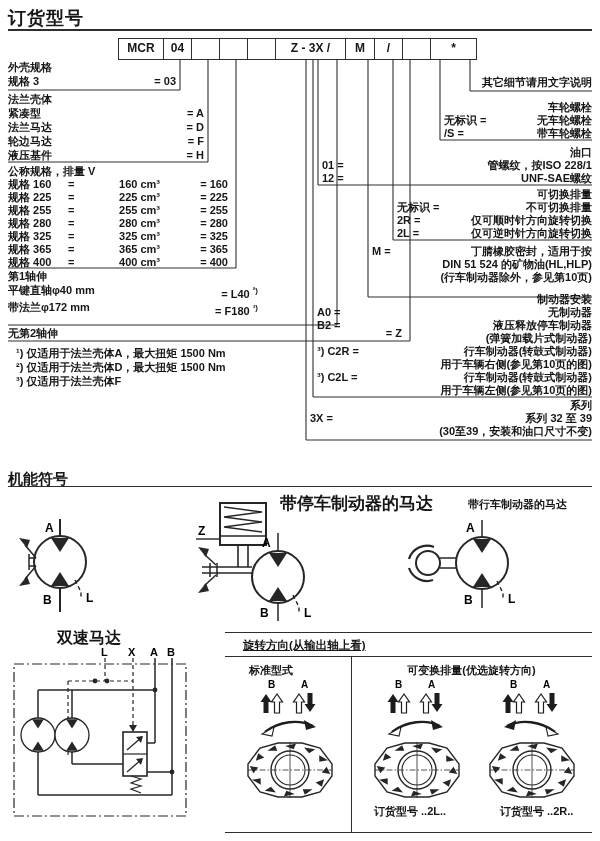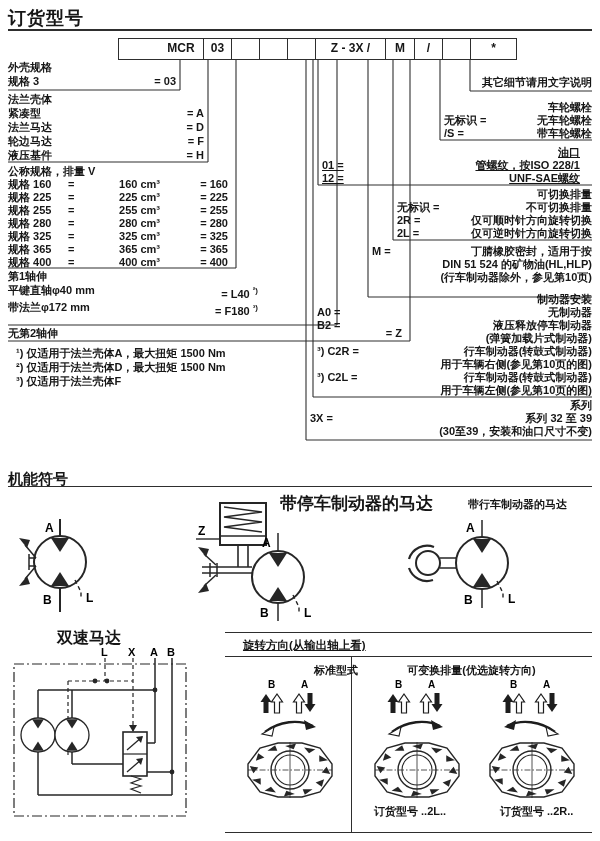--- a/index.html
+++ b/index.html
@@ -4,21 +4,21 @@
 <style>
   html,body{margin:0;padding:0;background:#fff;}
   .page{position:relative;width:600px;height:841px;background:#fff;overflow:hidden;
         font-family:"Liberation Sans","DejaVu Sans",sans-serif;color:#161616;}
   .abs{position:absolute;white-space:nowrap;}
   .b{font-weight:bold;}
   .h1{font-size:18px;font-weight:bold;letter-spacing:1px;}
   .rule{position:absolute;border-top:2px solid #2e2e2e;}
   .rule2{position:absolute;border-top:1.5px solid #2e2e2e;}
   .tcboxes{position:absolute;left:118px;top:38px;display:flex;height:20px;
-           border:1.5px solid #2e2e2e;background:#fff;padding-left:40px;}
+           border:1.5px solid #2e2e2e;background:#fff;}
   .tcell{border-right:1.4px solid #2e2e2e;font-size:12px;font-weight:bold;
          text-align:center;line-height:19px;box-sizing:border-box;}
   .tcell:last-child{border-right:none;}
   .grp{position:absolute;font-size:11px;font-weight:bold;line-height:13px;}
   .lh14{line-height:14px;}
   .row{display:flex;}
   .val{margin-left:auto;}
   .ral{text-align:right;}
   .c1{display:inline-block;width:60px;}
   .c2{display:inline-block;width:28px;}
@@ -134,21 +134,21 @@
       <line x1="318" y1="185" x2="592" y2="185"></line>
       <line x1="393" y1="240" x2="592" y2="240"></line>
       <line x1="368" y1="297" x2="592" y2="297"></line>
       <line x1="313" y1="397" x2="592" y2="397"></line>
       <line x1="306" y1="440" x2="592" y2="440"></line>
     </g>
   </svg>
 
   <div class="tcboxes">
     <div class="tcell" style="width:45px;">MCR</div>
-    <div class="tcell" style="width:28px;">03</div>
+    <div class="tcell" style="width:28px;">04</div>
     <div class="tcell" style="width:28px;"></div>
     <div class="tcell" style="width:28px;"></div>
     <div class="tcell" style="width:28px;"></div>
     <div class="tcell" style="width:70px;">Z - 3X /</div>
     <div class="tcell" style="width:29px;">M</div>
     <div class="tcell" style="width:28px;">/</div>
     <div class="tcell" style="width:28px;"></div>
     <div class="tcell" style="width:45px;">*</div>
   </div>
 
@@ -258,21 +258,21 @@
     <div class="row">
         <span>无标识 =</span>
         <span class="val">无车轮螺栓</span>
       </div>
     <div class="row">
         <span>/S =</span>
         <span class="val">带车轮螺栓</span>
       </div>
   </div>
 
-  <div class="grp" style="left:322px;top:146px;right:20px;text-decoration:underline;">
+  <div class="grp" style="left:322px;top:146px;right:8px;">
     <div class="ral">油口</div>
     <div class="row">
         <span>01 =</span>
         <span class="val">管螺纹，按ISO 228/1</span>
       </div>
     <div class="row">
         <span>12 =</span>
         <span class="val">UNF-SAE螺纹</span>
       </div>
   </div>
@@ -456,21 +456,21 @@
     <circle cx="147" cy="45" r="2.4" fill="#262626"></circle>
     <circle cx="164" cy="127" r="2.4" fill="#262626"></circle>
   </svg>
 
   <div class="rule2" style="left:225px;top:632px;width:367px;"></div>
   <div class="abs b" style="left:243px;top:638px;font-size:11.5px;text-decoration:underline;">旋转方向(从输出轴上看)</div>
   <div class="rule2" style="left:225px;top:656px;width:367px;"></div>
   <div class="abs" style="left:351px;top:656px;height:176px;border-left:1.3px solid #2e2e2e;"></div>
   <div class="rule2" style="left:225px;top:832px;width:367px;"></div>
 
-  <div class="abs b" style="left:232px;top:663px;width:126px;text-align:right;font-size:11px;">标准型式</div>
+  <div class="abs b" style="left:208px;top:663px;width:126px;text-align:center;font-size:11px;">标准型式</div>
   <div class="abs b" style="left:351px;top:663px;width:241px;text-align:center;font-size:11px;">可变换排量(优选旋转方向)</div>
 
   <svg class="abs" style="left:245px;top:678px;" width="100" height="128">
     <text x="23" y="10" font-size="10" font-weight="bold">B</text>
     <text x="56" y="10" font-size="10" font-weight="bold">A</text>
     <use href="#arr-uf" transform="translate(21,25)"></use>
     <use href="#arr-uo" transform="translate(32,25)"></use>
     <use href="#arr-uo" transform="translate(54,25)"></use>
     <use href="#arr-df" transform="translate(65,25)"></use>
     <use href="#swoosh" transform="translate(44,48)"></use>

